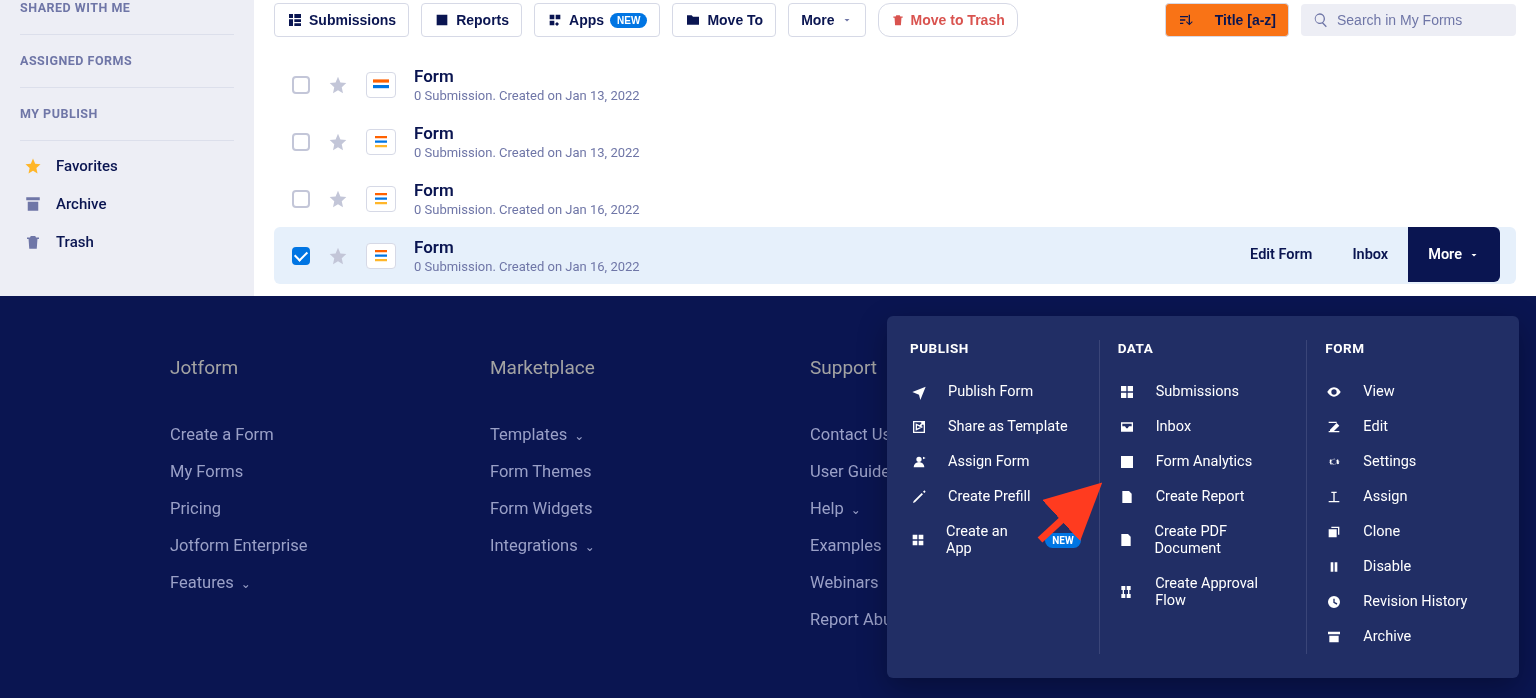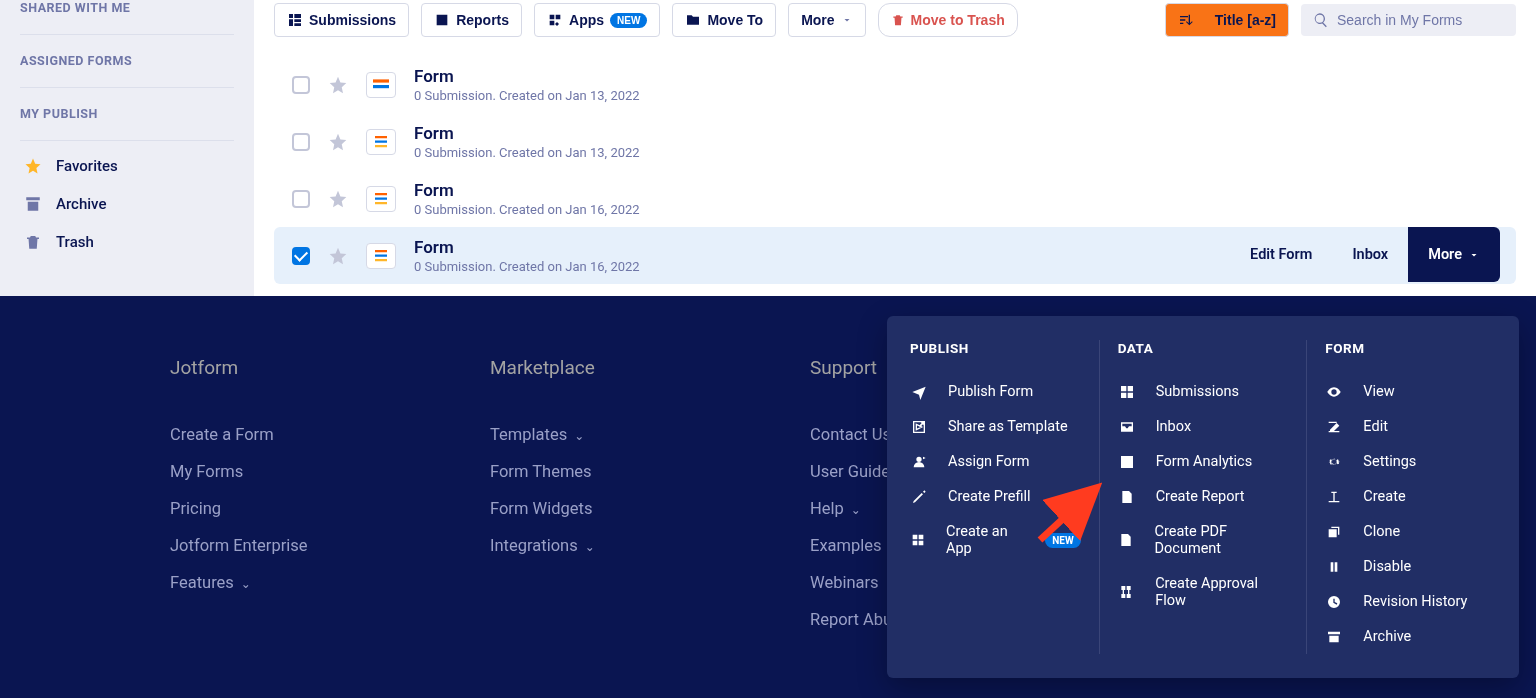--- a/index.html
+++ b/index.html
@@ -415,21 +415,21 @@
           </svg>
         </span>
         <span>Settings</span>
       </div>
     <div class="mi">
         <span class="micon">
           <svg width="16" height="16" viewBox="0 0 24 24">
             <path fill="#fff" d="M4 18h6v2H4zm10 0h6v2h-6zM11 4h2v16h-2zM8 4h8v2H8zm0 14h8v2H8z"></path>
           </svg>
         </span>
-        <span>Create</span>
+        <span>Assign</span>
       </div>
     <div class="mi">
         <span class="micon">
           <svg width="16" height="16" viewBox="0 0 24 24">
             <path fill="#fff" d="M8 4h12v12h-2V6H8zM4 8h12v12H4z"></path>
           </svg>
         </span>
         <span>Clone</span>
       </div>
     <div class="mi">

